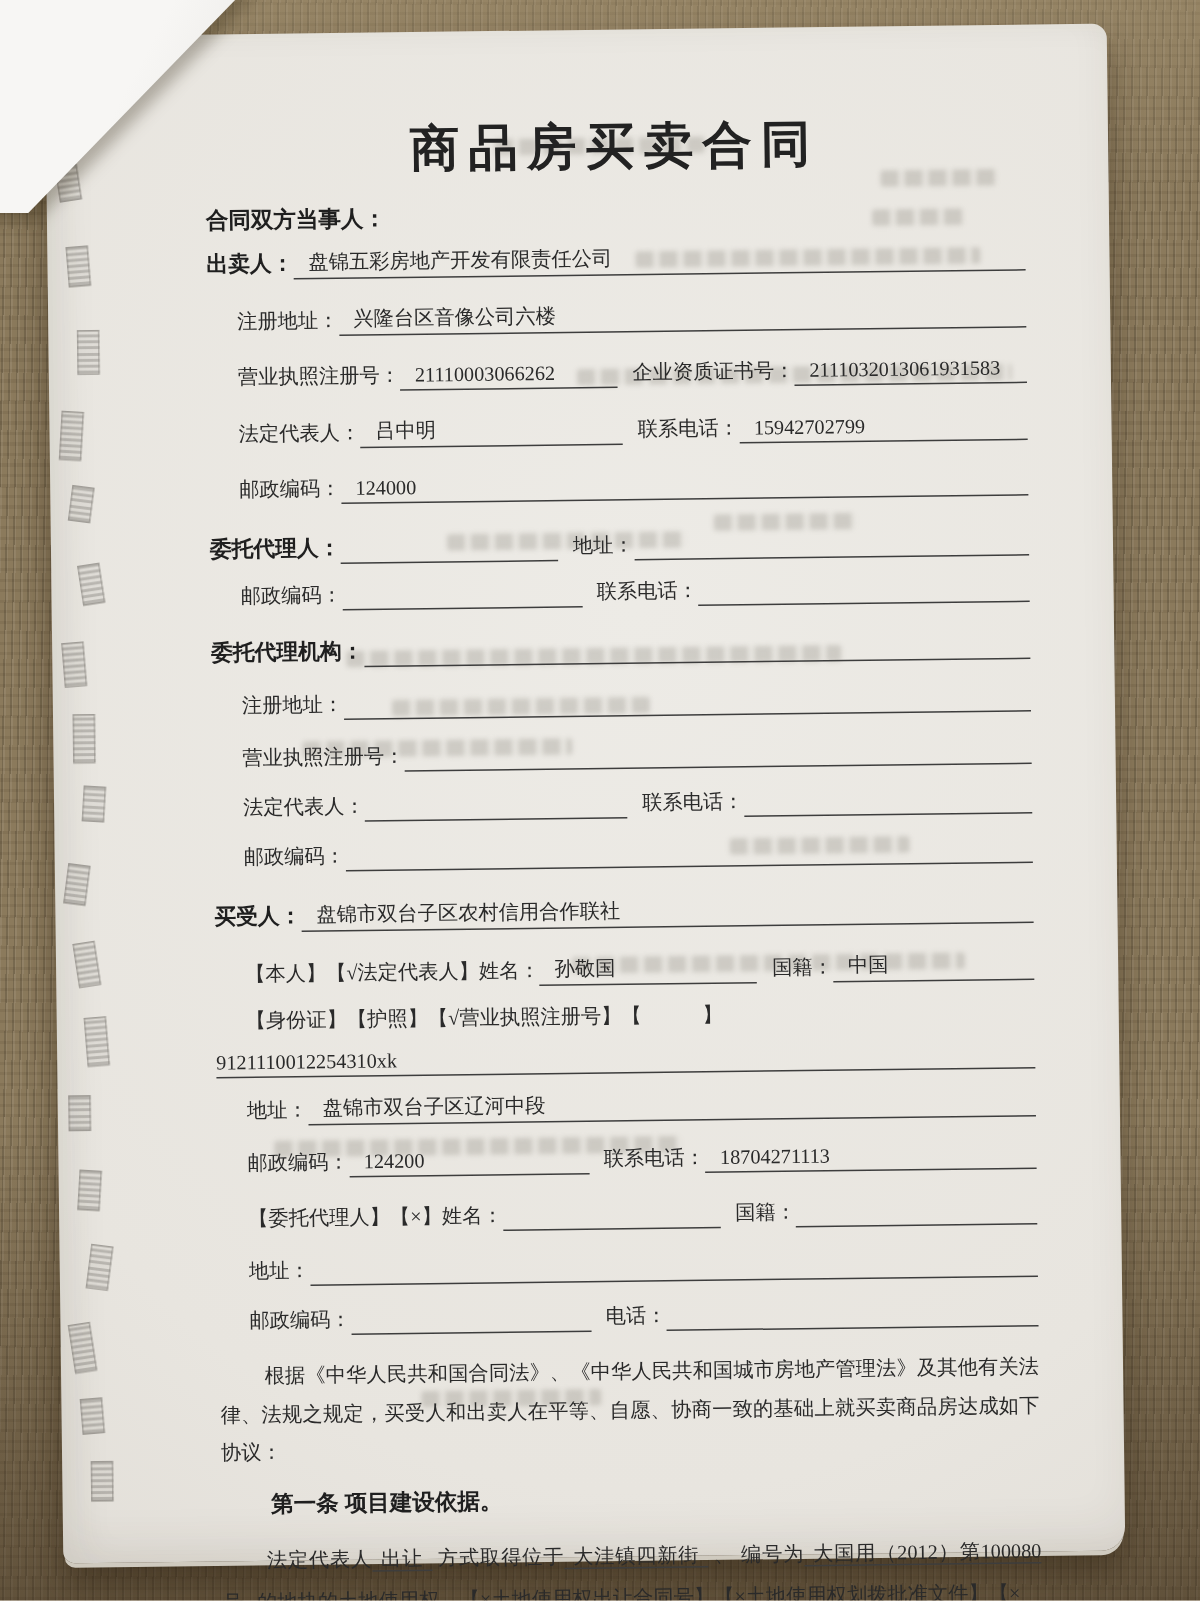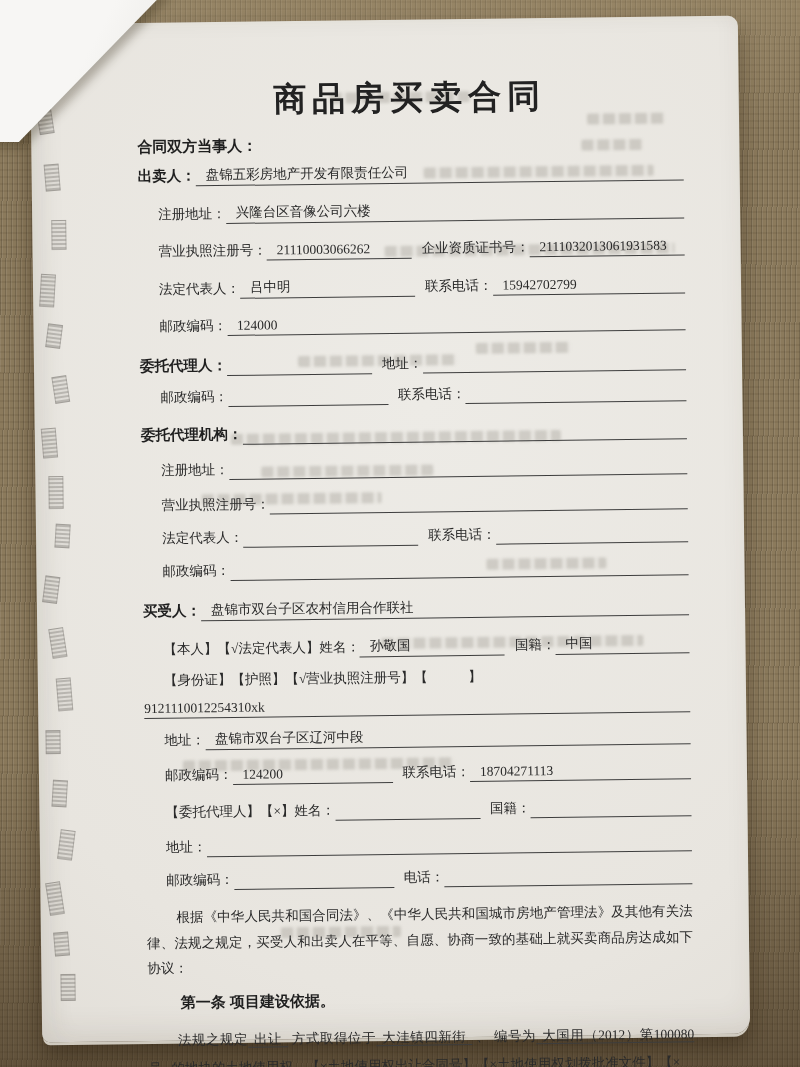--- a/index.html
+++ b/index.html
@@ -179,21 +179,21 @@
         <span class="u u160"></span>
         <span class="gap"></span>
         <span class="lbl">电话：</span>
         <span class="u grow"></span>
       </div>
 
       <div class="para">根据《中华人民共和国合同法》、《中华人民共和国城市房地产管理法》及其他有关法律、法规之规定，买受人和出卖人在平等、自愿、协商一致的基础上就买卖商品房达成如下协议：</div>
 
       <div class="b art-head">第一条 项目建设依据。</div>
       <div class="art-para">
-        <span>法规之规定</span><span class="uv">出让</span>
+        <span>法定代表人</span><span class="uv">出让</span>
         <span>方式取得位于</span><span class="uv">大洼镇四新街</span>
         <span>、 编号为</span><span class="uv">大国用（2012）第100080号</span>
         <span>的地块的土地使用权。【×土地使用权出让合同号】【×土地使用权划拨批准文件】【×</span>
       </div>
 
     </div>
   <div class="stamp" style="top: 86px; left: 7px; height: 22px; transform: rotate(-8deg);"></div>
       <div class="stamp" style="top: 140px; left: 13px; height: 25px; transform: rotate(-4deg);"></div>
       <div class="stamp" style="top: 196px; left: 19px; height: 28px; transform: rotate(0deg);"></div>
       <div class="stamp" style="top: 250px; left: 7px; height: 31px; transform: rotate(4deg);"></div>

